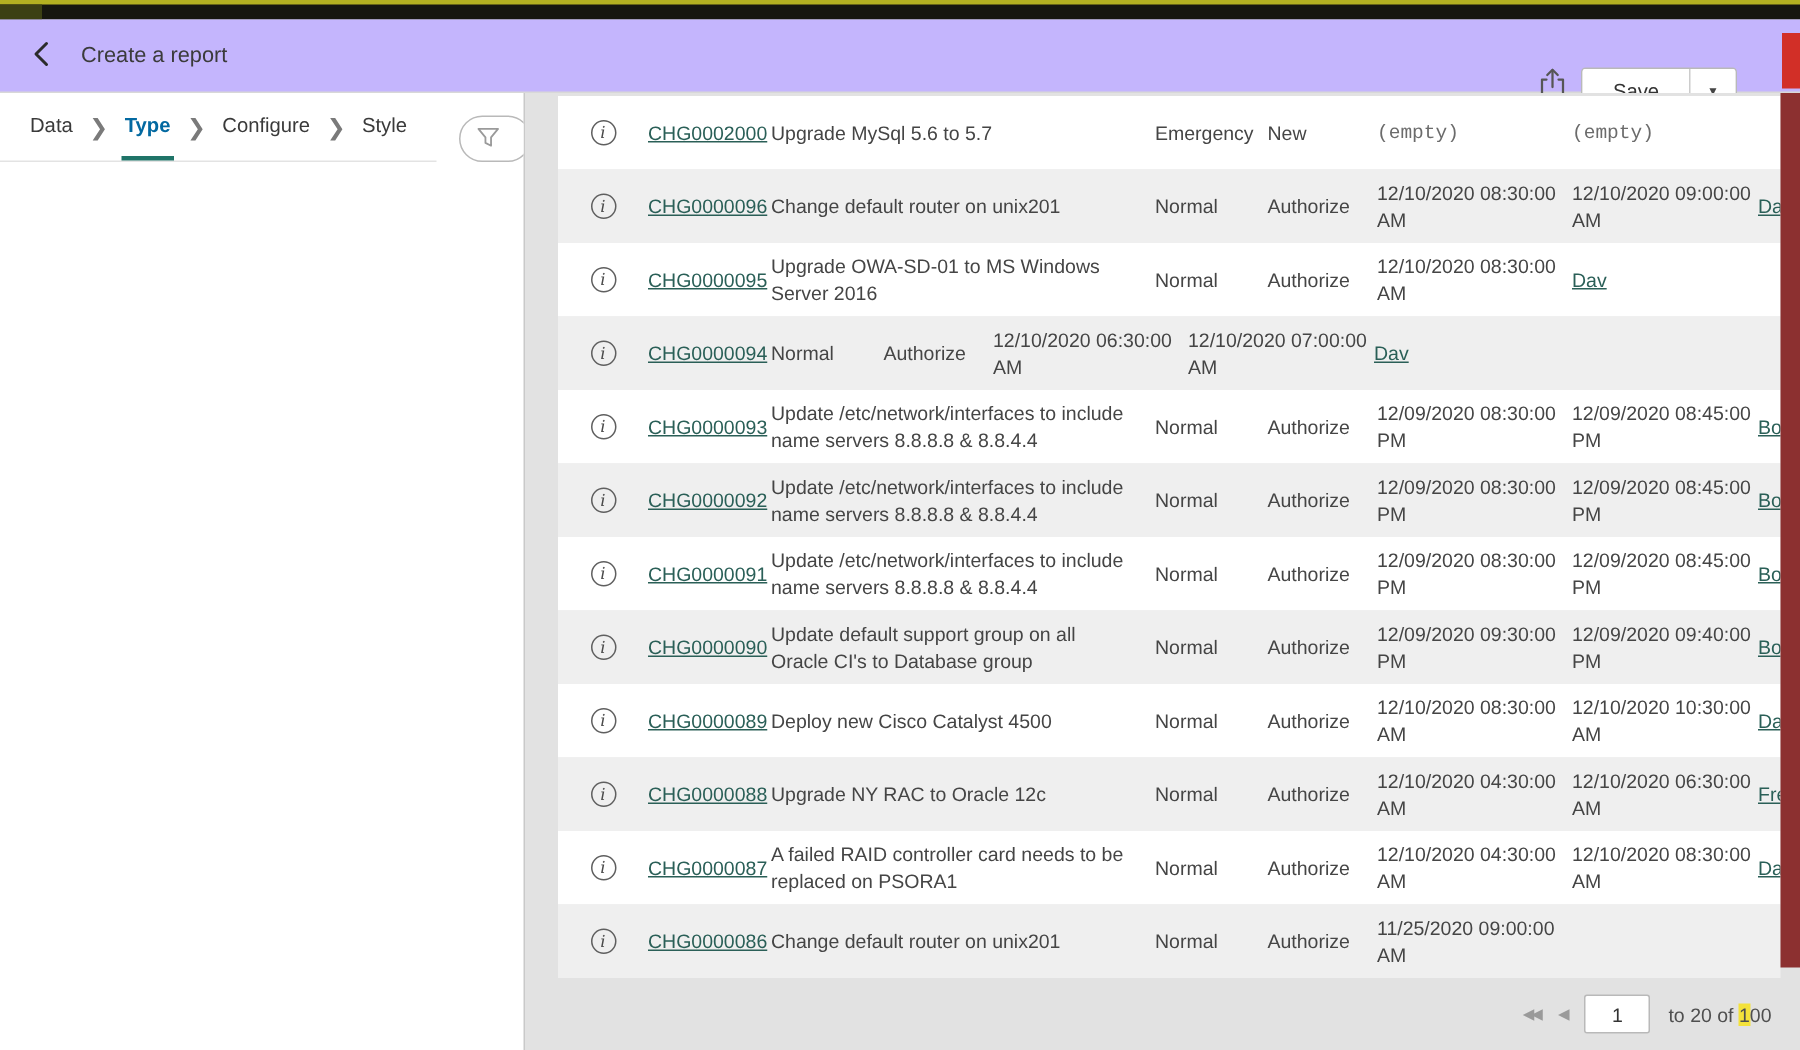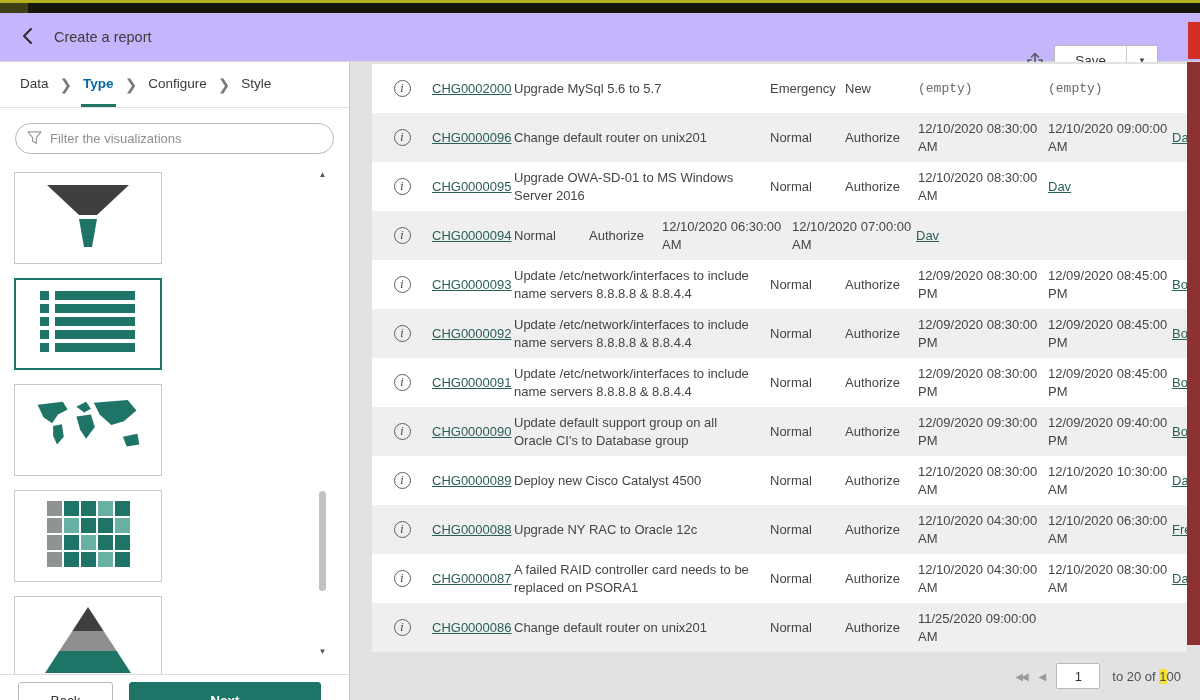--- a/index.html
+++ b/index.html
@@ -7,32 +7,32 @@
   body { font-family: "Liberation Sans", sans-serif; background: #e2e2e2; color: #3d3d3d; }
 
   
   .top-strip { height: 13px; background: #16160f; position: relative; }
   .top-strip::before { content:''; position:absolute; top:0; left:0; right:0; height:3px; background:#b3b021; }
   .top-strip::after { content:''; position:absolute; top:3px; left:0; width:28px; bottom:0; background:#3c4014; }
 
   .app-header { height: 49px; background: #c4b5fd; border-bottom: 1px solid #d8d8d8; display: flex; align-items: center; padding: 0 16px; position: relative; }
   .back-btn { background: none; border: none; cursor: pointer; display: flex; align-items: center; padding: 4px; }
   .page-title { font-size: 14.5px; font-weight: 400; color: #3b3b3b; margin-left: 14px; }
-  .header-right { margin-left: auto; display: flex; align-items: flex-end; gap: 10px; padding-right: 26px; margin-top: 46px; }
+  .header-right { margin-left: auto; display: flex; align-items: flex-start; gap: 10px; padding-right: 26px; margin-top: 46px; }
   .export-btn { background: none; border: none; cursor: pointer; display: flex; }
   .save-group { display: flex; border: 1px solid #b9b9b9; border-radius: 3px; background: #fff; overflow: hidden; }
   .save-btn { border: none; background: #fff; padding: 7px 20px; font-size: 13.5px; color: #333; cursor: pointer; font-family: inherit; }
   .save-dd { border: none; border-left: 1px solid #ccc; background: #fff; padding: 7px 11px; font-size: 8px; color: #444; cursor: pointer; }
   .header-red { position: absolute; right: 0; top: 9px; width: 12px; height: 37px; background: #d22f27; }
 
   
   .content { display: flex; height: 638px; position: relative; }
 
   
-  .panel { width: 350px; background: #fff; border-right: 1px solid #c9c9c9; display: flex; flex-direction: column; flex-shrink: 0; overflow: hidden; }
+  .panel { width: 350px; background: #fff; border-right: 1px solid #c9c9c9; display: flex; flex-direction: row; flex-shrink: 0; overflow: hidden; }
   .steps { display: flex; align-items: stretch; height: 46px; padding: 0 18px; border-bottom: 1px solid #e3e3e3; }
   .step { display: flex; align-items: center; font-size: 13.5px; color: #3a3a3a; border-bottom: 3px solid transparent; cursor: pointer; padding: 0 2px; }
   .step.active { color: #0369a1; font-weight: 700; border-bottom-color: #1f7468; }
   .step-sep { display: flex; align-items: center; color: #7a7a7a; margin: 0 9px; font-size: 15px; }
 
   .filter-wrap { margin: 15px 15px 10px 15px; position: relative; }
   .filter-input { width: 100%; height: 31px; border: 1px solid #b9b9b9; border-radius: 16px; padding: 0 12px 0 34px; font-size: 13px; color: #555; outline: none; font-family: Liberation Sans, sans-serif; }
   .filter-input::placeholder { color: #8f8f8f; }
   .filter-icon { position: absolute; left: 12px; top: 8px; }
 

